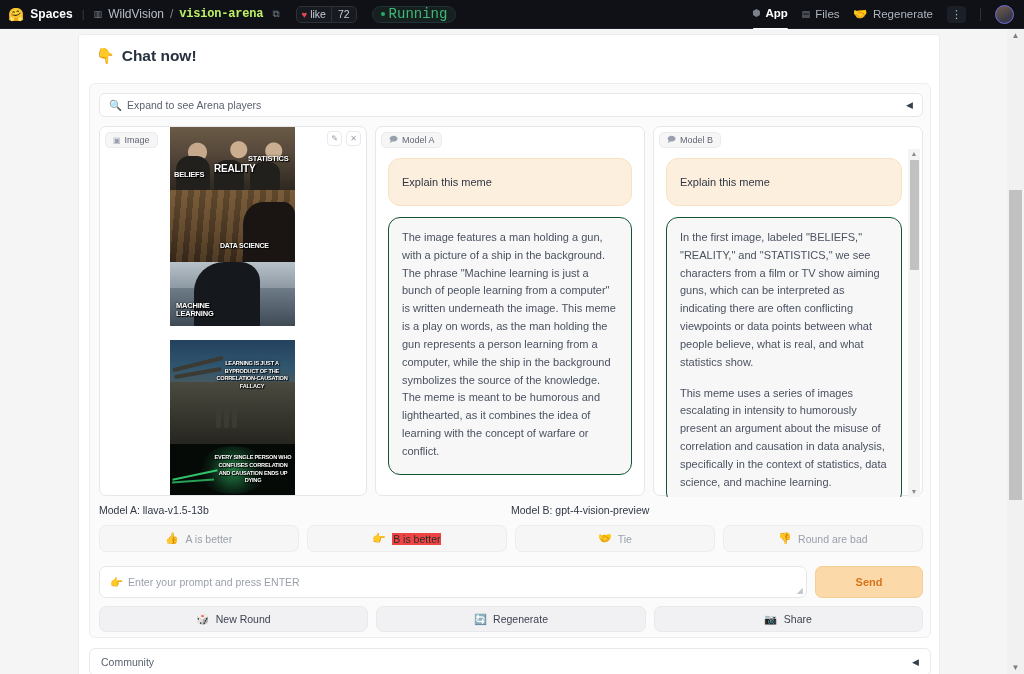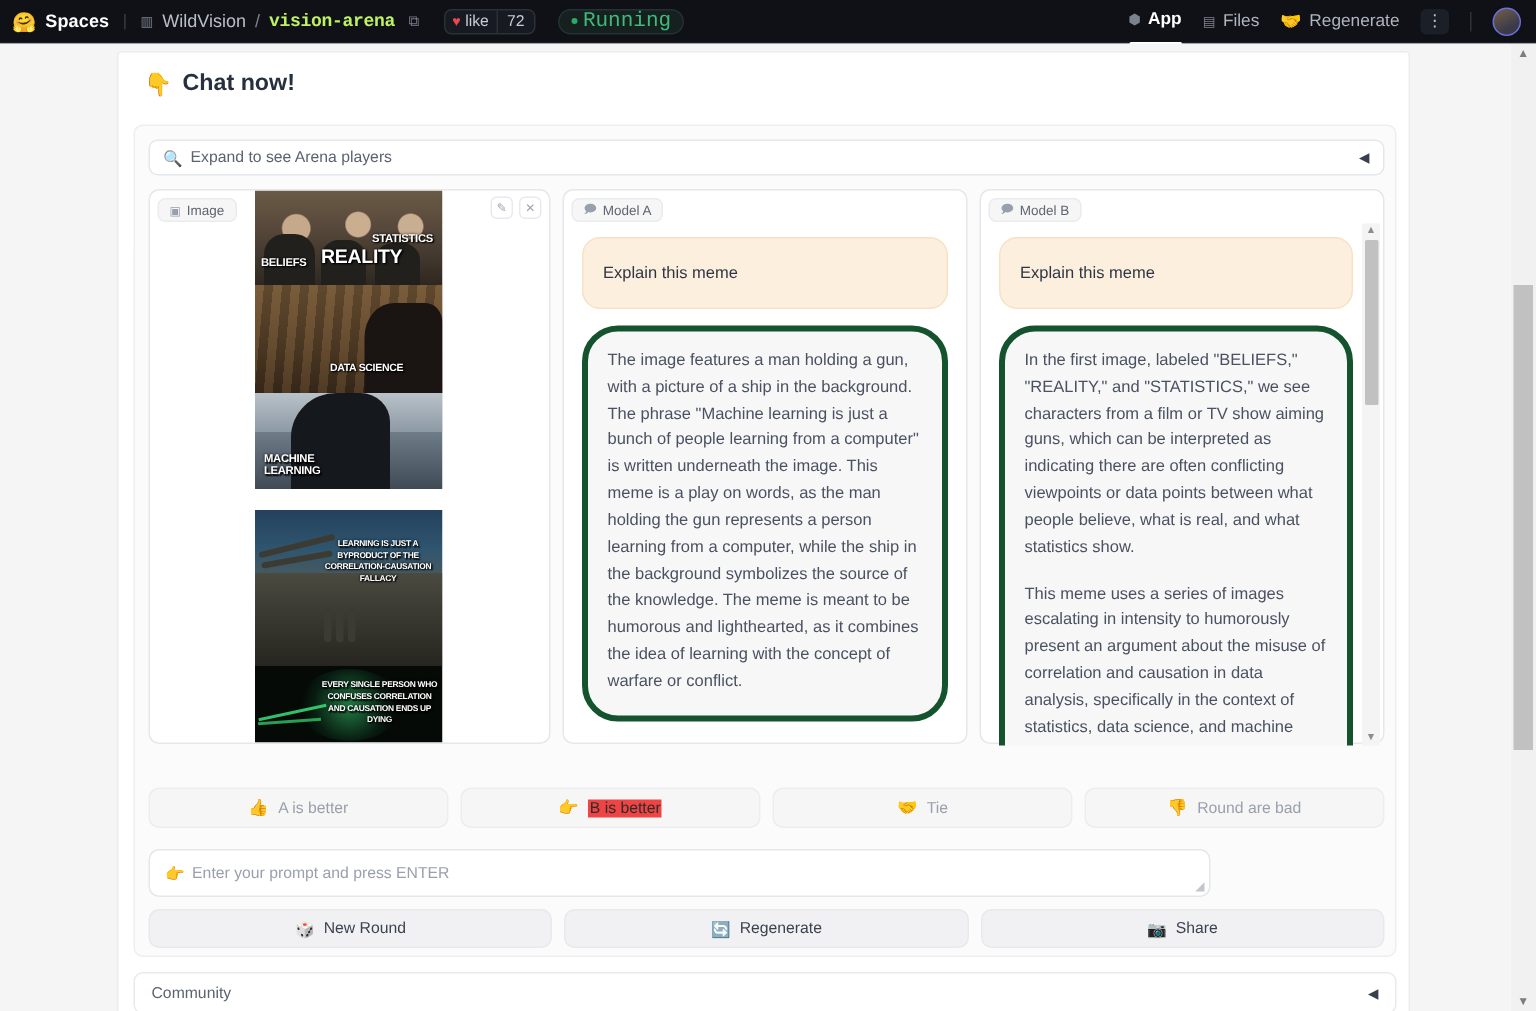--- a/index.html
+++ b/index.html
@@ -217,22 +217,22 @@
     border: 1px solid #f7e2c4;
     border-radius: 12px;
     padding: 12px 13px;
     font-size: 11px; color: #2f3645;
     min-height: 48px;
     display: flex; align-items: center;
   }
   .bubble-bot {
     margin: 11px 2px 0 2px;
     background: #f7f7f8;
-    border: 4px solid #14532d;
-    border-radius: 24px;
+    border: 1px solid #14532d;
+    border-radius: 12px;
     padding: 11px 13px 13px 13px;
     font-size: 11px; color: #4a5160;
     line-height: 1.62;
   }
   .bubble-bot p { margin: 0; }
   .bubble-bot p + p { margin-top: 13px; }
 
   
   .inner-sb {
     position: absolute; top: 22px; right: 2px; width: 12px; height: 348px;
@@ -401,21 +401,21 @@
             <span class="tool-btn">✕</span>
           </div>
 
           <div class="meme-wrap">
             <div class="meme">
               <div class="meme-frame mf1">
                 <div class="sil" style="left:6px;width:34px;height:34px;"></div>
                 <div class="sil" style="left:44px;width:30px;height:30px;"></div>
                 <div class="sil" style="left:80px;width:30px;height:28px;"></div>
                 <div class="mtext" style="left:4px; top:44px; font-size:7.5px;">BELIEFS</div>
-                <div class="mtext" style="left:44px; top:37px; font-size:13px;text-align:center;">REALITY</div>
+                <div class="mtext" style="left:44px; top:37px; font-size:10px;text-align:center;">REALITY</div>
                 <div class="mtext" style="left:78px; top:28px; font-size:7.5px;">STATISTICS</div>
               </div>
               <div class="meme-frame mf2">
                 <div class="dark"></div>
                 <div class="mtext" style="left:50px; top:52px; font-size:7px;">DATA SCIENCE</div>
               </div>
               <div class="meme-frame mf3">
                 <div class="sky"></div>
                 <div class="dark"></div>
                 <div class="mtext" style="left:6px; top:40px; font-size:7.5px; width:46px; text-align:left;">MACHINE LEARNING</div>
@@ -470,20 +470,24 @@
           </div>
           <div class="inner-sb">
             <span class="arrow">▲</span>
             <span class="thumb" style="height:110px;"></span>
             <span class="sb-spacer"></span>
             <span class="arrow">▼</span>
           </div>
         </div>
       </div>
 
+      <div class="model-names">
+        <div class="model-name a">Model A: llava-v1.5-13b</div>
+        <div class="model-name b">Model B: gpt-4-vision-preview</div>
+      </div>
 
       <div class="votes">
         <div class="vote-btn">
           <span class="vemoji">👍</span>
           <span>A is better</span>
         </div>
         <div class="vote-btn">
           <span class="vemoji">👉</span>
           <span class="hl">B is better</span>
         </div>
@@ -498,20 +502,23 @@
       </div>
 
       <div class="prompt-row">
         <div class="prompt-box">
           <span class="prompt-ph">
             <span>👉</span>
             <span>Enter your prompt and press ENTER</span>
           </span>
           <span class="resize-grip">◢</span>
         </div>
+        <div class="send-btn">
+          <span>Send</span>
+        </div>
       </div>
 
       <div class="actions">
         <div class="action-btn">
           <span>🎲</span>
           <span>New Round</span>
         </div>
         <div class="action-btn">
           <span>🔄</span>
           <span>Regenerate</span>

